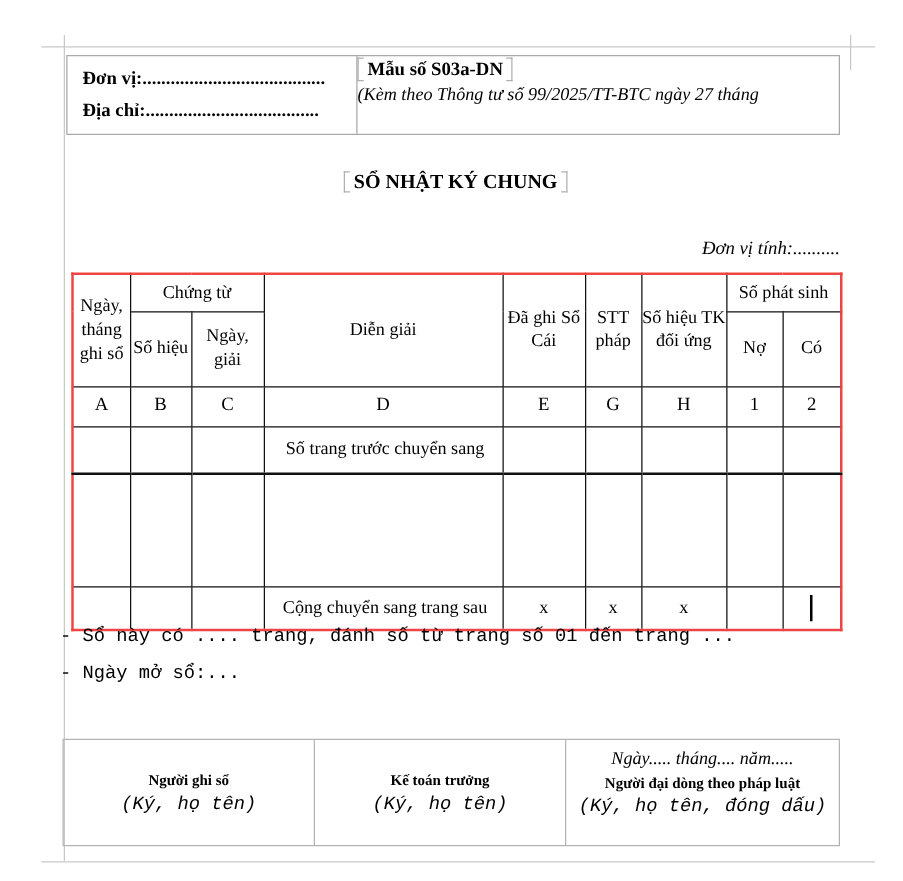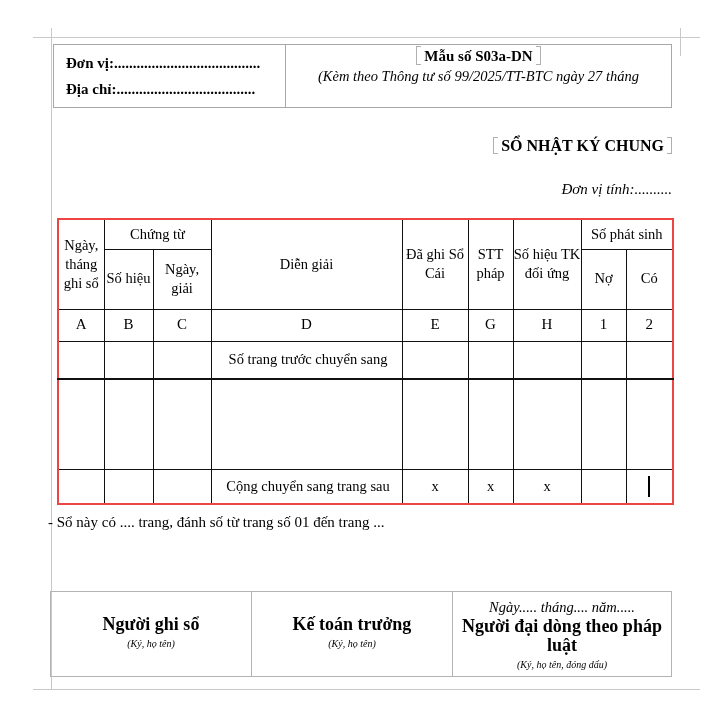--- a/index.html
+++ b/index.html
@@ -15,69 +15,69 @@
 
   
   .hdr-box {
     position:absolute; left:53px; top:44px; width:619px; height:64px;
     box-sizing:border-box; border:1px solid #a8a8a8; display:flex;
   }
   .hdr-left { width:231px; box-sizing:border-box; padding:5px 0 0 12px; }
   .hdr-left div { font-weight:bold; font-size:15px; line-height:26px; white-space:nowrap; }
   .hdr-right {
     flex:1; box-sizing:border-box; border-left:1px solid #a8a8a8;
-    text-align:center; padding-top:1px;
+    text-align:left; padding-top:1px;
   }
   .form-code-line { font-size:15px; line-height:20px; }
   .bkt { position:relative; display:inline-block; padding:0 8px; font-weight:bold; }
   .bkt::before, .bkt::after {
     content:""; position:absolute; top:0px; bottom:1px; width:4px;
     border-top:1px solid #b0b0b0; border-bottom:1px solid #b0b0b0;
   }
   .bkt::before { left:0; border-left:1px solid #b0b0b0; }
   .bkt::after  { right:0; border-right:1px solid #b0b0b0; }
   .form-note { font-style:italic; font-size:14.5px; line-height:21px; }
 
   
-  .title-wrap { position:absolute; left:57px; top:137px; width:615px; text-align:right; }
+  .title-wrap { position:absolute; left:57px; top:137px; width:615px; text-align:center; }
   .doc-title { font-size:16px; }
   .year-line { font-weight:bold; font-size:15px; margin-top:7px; }
 
-  .unit-line { position:absolute; top:181px; right:50px; font-style:italic; font-size:15px; }
+  .unit-line { position:absolute; top:191px; right:50px; font-style:italic; font-size:15px; }
 
   
   .main-table {
     position:absolute; left:57px; top:218px;
     border-collapse:collapse; table-layout:fixed; width:615px;
     border:2px solid #ef4444;
   }
   .main-table td {
     border:1px solid #111; padding:0; font-size:14.5px;
     text-align:center; vertical-align:middle; overflow:hidden; line-height:1.32;
   }
   .main-table tr.thick td { border-bottom-width:2px; }
   .desc-cell { text-align:left; padding-left:3px !important; }
   .letters td { font-size:15px; }
   .caret { display:inline-block; width:2px; height:21px; background:#000; vertical-align:middle; }
 
   
-  .notes { position:absolute; left:48px; top:508px; font-size:15px; }
+  .notes { position:absolute; left:48px; top:495px; font-size:15px;font-family:Liberation Mono, monospace; }
   .notes div { line-height:29px; }
 
   
   .sig {
     position:absolute; left:50px; top:591px; width:622px; height:86px;
     box-sizing:border-box; border:1px solid #b3b3b3; display:flex; text-align:center;
   }
   .sig-col { flex:1; box-sizing:border-box; display:flex; flex-direction:column;
              align-items:center; justify-content:center; }
   .sig-col + .sig-col { border-left:1px solid #b3b3b3; }
   .sig-col.top { justify-content:flex-start; padding:5px 9px 0 9px; }
-  .sig-title { font-weight:bold; font-size:18px; line-height:19px; }
-  .sig-note  { font-style:italic; font-size:10px; line-height:20px; }
+  .sig-title { font-weight:bold; font-size:12px; line-height:19px; }
+  .sig-note  { font-style:italic; font-size:15px; line-height:20px;font-family:Liberation Mono, monospace; }
   .sig-date  { font-style:italic; font-size:14.5px; line-height:20px; }
 </style>
 </head>
 <body>
 
 <div class="page">
 
   <div class="bl bl-h" style="left:33px; top:37px; width:667px;"></div>
   <div class="bl bl-v" style="left:51px; top:28px; height:661px;"></div>
   <div class="bl bl-v" style="left:680px; top:28px; height:28px;"></div>
@@ -170,20 +170,21 @@
       <td>x</td>
       <td>x</td>
       <td></td>
       <td><span></span><span class="caret"></span></td>
     </tr>
   </tbody>
     </table>
 
   <div class="notes">
     <div>- Sổ này có .... trang, đánh số từ trang số 01 đến trang ...</div>
+    <div>- Ngày mở sổ:...</div>
   </div>
 
   <div class="sig">
     <div class="sig-col">
       <div class="sig-title">Người ghi sổ</div>
       <div class="sig-note">(Ký, họ tên)</div>
     </div>
     <div class="sig-col">
       <div class="sig-title">Kế toán trưởng</div>
       <div class="sig-note">(Ký, họ tên)</div>

